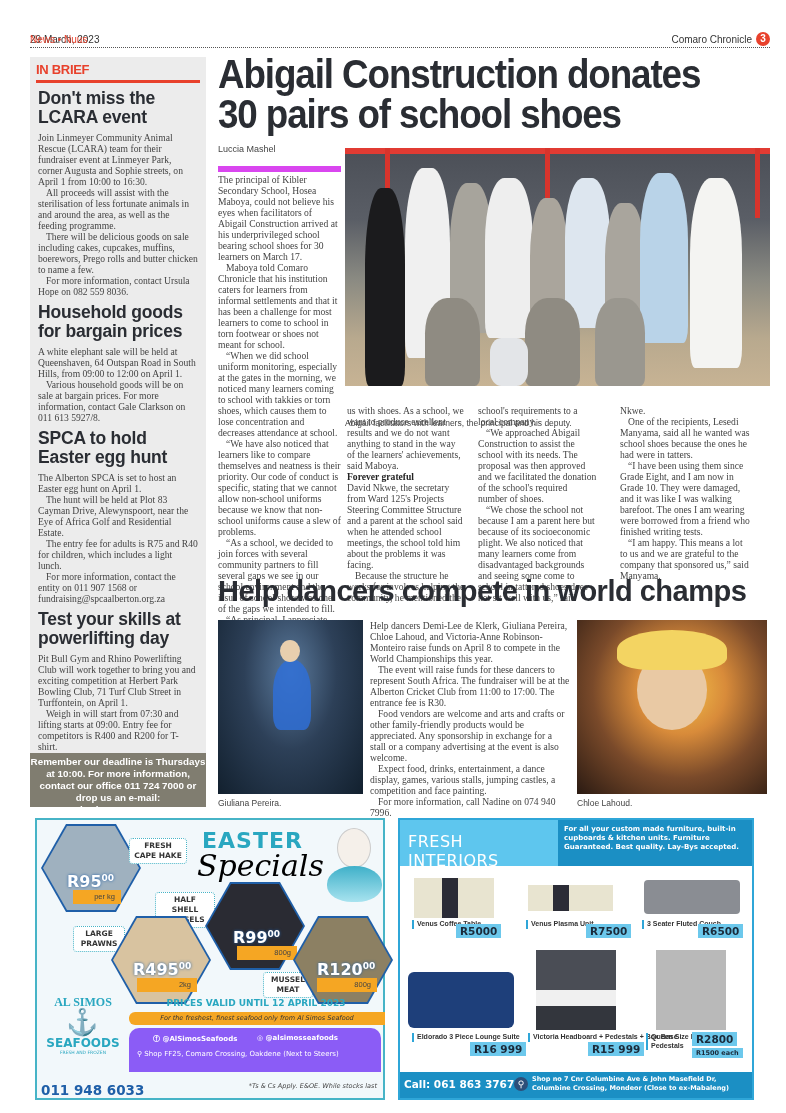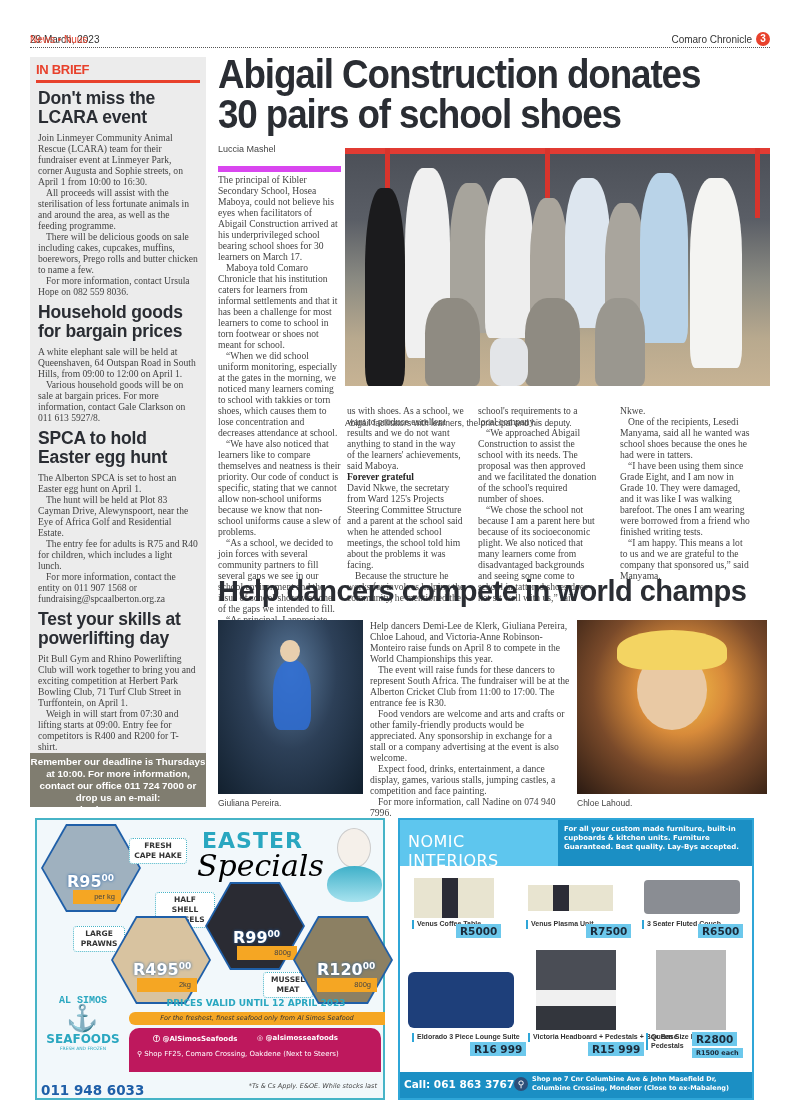--- a/index.html
+++ b/index.html
@@ -192,40 +192,40 @@
   <div class="pband" style="left:100px;top:158px;width:60px;height:14px;line-height:14px">2kg</div>
   <div class="price" style="left:96px;top:140px"><span>R495</span><sup>00</sup></div>
 
   <div class="lbl" style="left:226px;top:152px;width:50px">MUSSEL MEAT</div>
   <div class="hexb" style="left:256px;top:96px"></div>
   <div class="hex" style="left:258px;top:98px;background:#8c8063"></div>
   <div class="pband" style="left:280px;top:158px;width:60px;height:14px;line-height:14px">800g</div>
   <div class="price" style="left:280px;top:140px"><span>R120</span><sup>00</sup></div>
 
   <div style="position:absolute;left:6px;top:175px;width:80px;text-align:center">
-    <div style="font-family:Liberation Mono, monospace;font-weight:bold;font-size:10px;color:#2aa7c0">AL SIMOS</div>
+    <div style="font-family:Liberation Serif, serif;font-weight:bold;font-size:12px;color:#2aa7c0">AL SIMOS</div>
     <div style="font-size:26px;color:#2aa7c0;line-height:26px">⚓</div>
     <div style="font-family:'DejaVu Sans',sans-serif;font-weight:bold;font-size:12px;color:#2aa7c0">SEAFOODS</div>
     <div style="font-family:'DejaVu Sans',sans-serif;font-size:4.5px;color:#2aa7c0">FRESH AND FROZEN</div>
   </div>
   <div style="position:absolute;left:4px;top:262px;font-family:'DejaVu Sans',sans-serif;font-weight:bold;font-size:13.5px;color:#1f5fa8">011 948 6033</div>
 
   <div style="position:absolute;left:92px;top:178px;width:254px;text-align:center;font-family:'DejaVu Sans',sans-serif;font-weight:bold;font-size:9px;color:#2aa7c0">PRICES VALID UNTIL 12 APRIL 2023</div>
   <div style="position:absolute;left:92px;top:192px;width:256px;height:13px;background:#f5a623;border-radius:6px 0 0 6px;text-align:center;font-family:'DejaVu Sans',sans-serif;font-style:italic;font-size:6.5px;line-height:13px;color:#333">For the freshest, finest seafood only from Al Simos Seafood</div>
-  <div style="position:absolute;left:92px;top:208px;width:252px;height:44px;background:#be185d;border-radius:10px 10px 0 0;color:#fff;font-family:'DejaVu Sans',sans-serif;font-size:7px">
+  <div style="position:absolute;left:92px;top:208px;width:252px;height:44px;background:#8b5cf6;border-radius:10px 10px 0 0;color:#fff;font-family:'DejaVu Sans',sans-serif;font-size:7px">
     <div style="position:absolute;left:24px;top:6px;font-weight:bold"><span>ⓕ </span><span>@AlSimosSeafoods</span></div>
     <div style="position:absolute;left:128px;top:6px;font-weight:bold"><span>◎ </span><span>@alsimosseafoods</span></div>
     <div style="position:absolute;left:8px;top:22px"><span>⚲ </span><span>Shop FF25, Comaro Crossing, Oakdene (Next to Steers)</span></div>
   </div>
   <div style="position:absolute;right:6px;top:262px;font-family:'DejaVu Sans',sans-serif;font-style:italic;font-size:6.5px;color:#444">*Ts &amp; Cs Apply. E&amp;OE. While stocks last</div>
 </div>
 
 <div class="abs ad2">
   <div style="position:absolute;left:0;top:0;width:158px;height:46px;background:#5ec6ee">
-    <div style="position:absolute;left:8px;top:12px;font-family:'DejaVu Sans',sans-serif;font-size:16px;color:#fff;letter-spacing:0.5px">NOMIC INTERIORS</div>
+    <div style="position:absolute;left:8px;top:12px;font-family:'DejaVu Sans',sans-serif;font-size:16px;color:#fff;letter-spacing:0.5px">FRESH INTERIORS</div>
   </div>
   <div style="position:absolute;left:158px;top:0;right:0;height:46px;background:#1b8fc4;color:#fff;font-family:'DejaVu Sans',sans-serif;font-weight:bold;font-size:7px;line-height:9px;padding:5px 6px">For all your custom made furniture, built-in cupboards &amp; kitchen units. Furniture Guaranteed. Best quality. Lay-Bys accepted.</div>
 
   <div style="position:absolute;left:14px;top:58px;width:80px;height:40px;background:linear-gradient(90deg,#e8e4d0 0%,#e8e4d0 35%,#2b2c36 35%,#2b2c36 55%,#e8e4d0 55%)"></div>
   <div class="fitem" style="left:12px;top:100px">Venus Coffee Table</div>
   <div class="fprice" style="left:56px;top:104px">R5000</div>
 
   <div style="position:absolute;left:128px;top:65px;width:85px;height:26px;background:linear-gradient(90deg,#e8e4d0 0%,#e8e4d0 30%,#2b2c36 30%,#2b2c36 48%,#e8e4d0 48%)"></div>
   <div class="fitem" style="left:126px;top:100px">Venus Plasma Unit</div>
   <div class="fprice" style="left:186px;top:104px">R7500</div>

